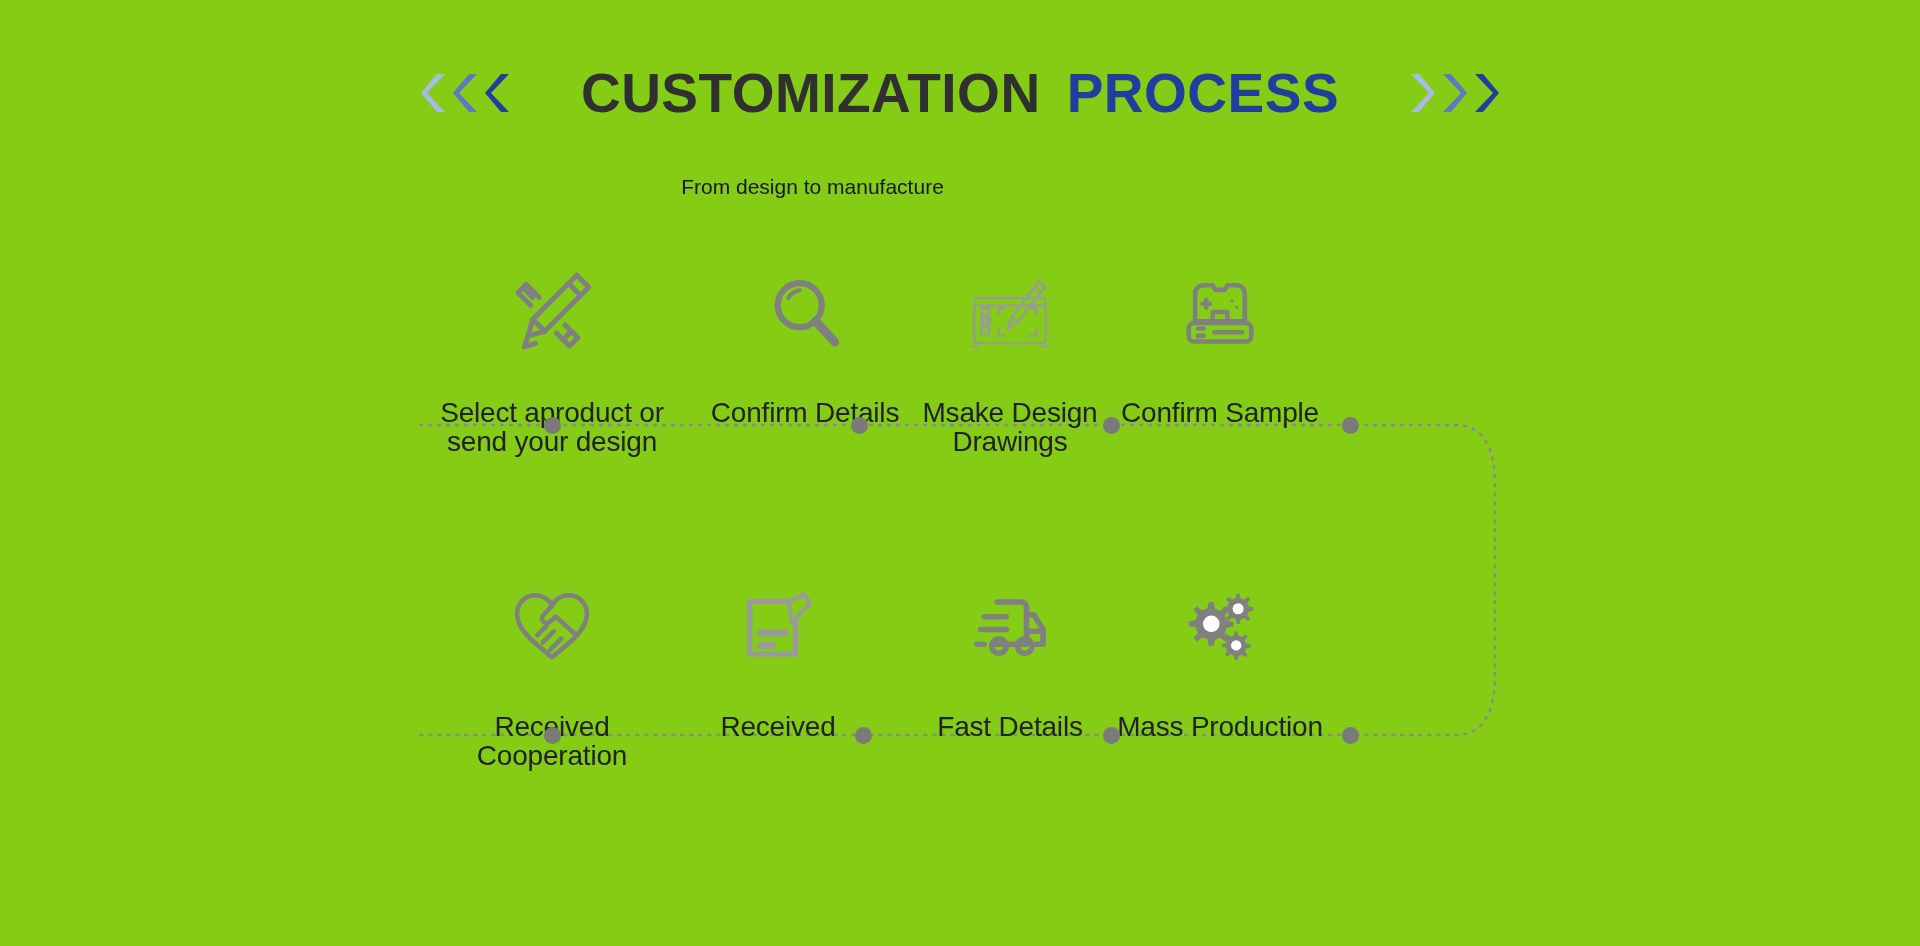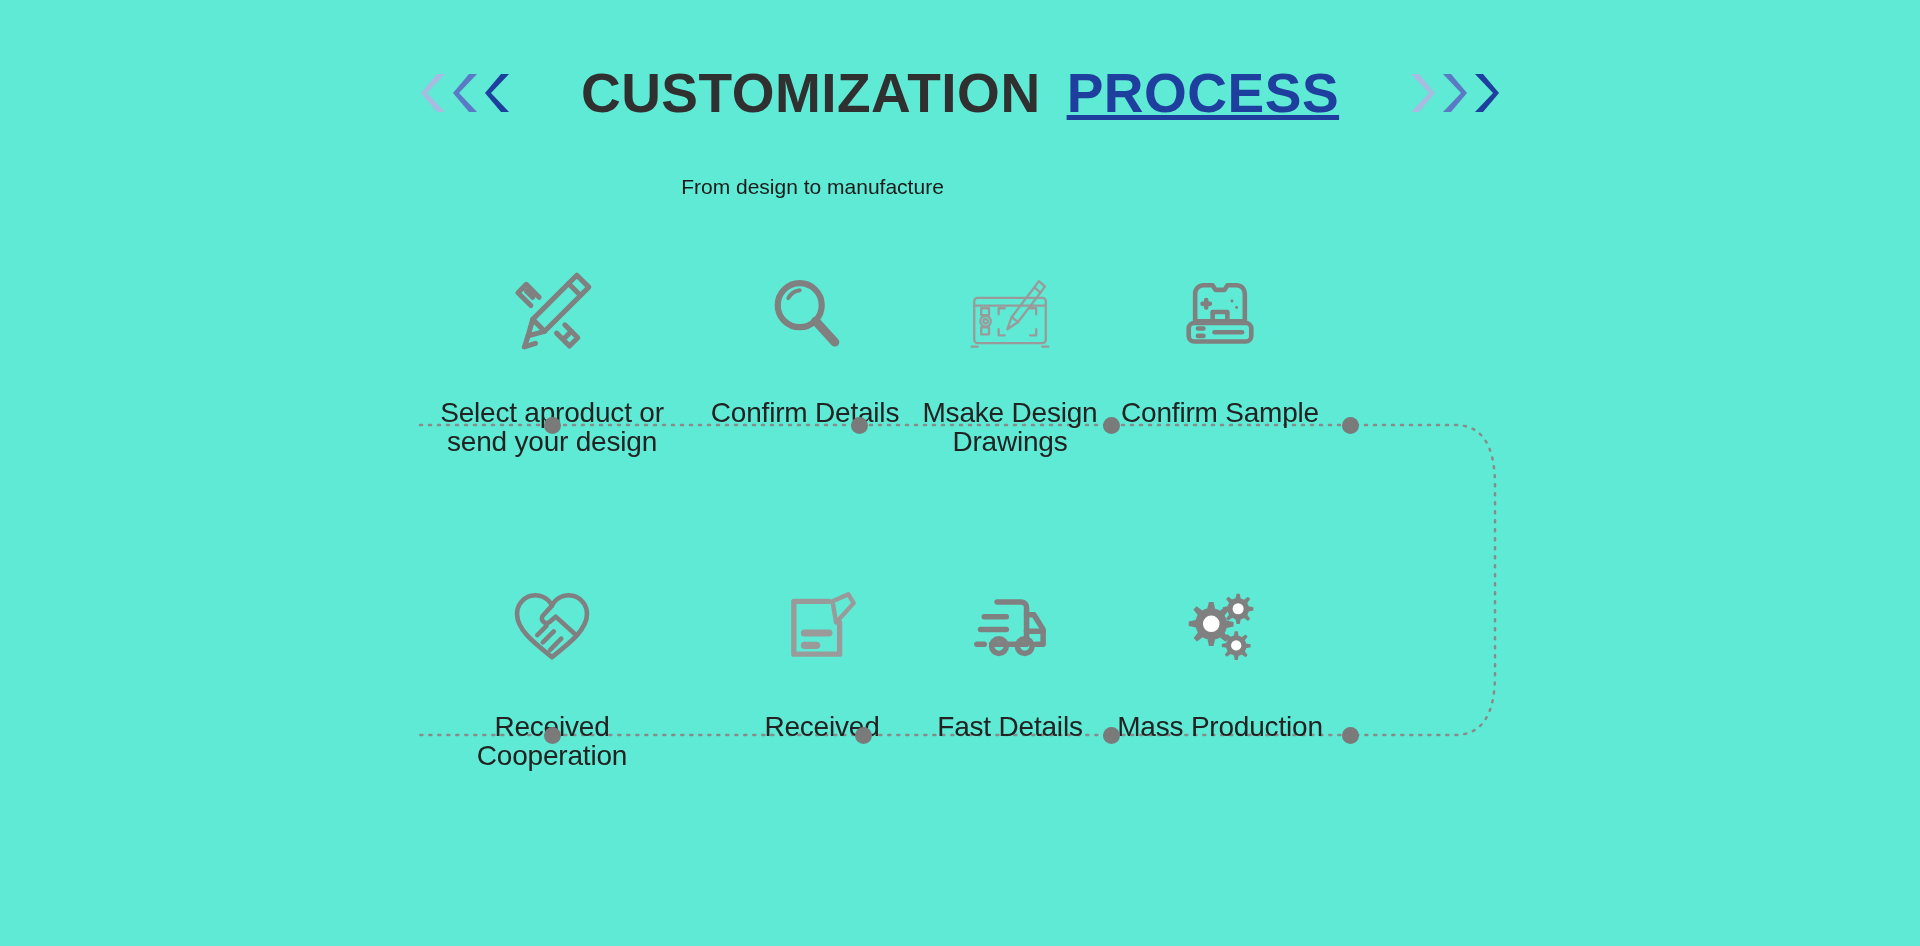--- a/index.html
+++ b/index.html
@@ -9,21 +9,21 @@
     background: #ffffff;
   }
   body {
     font-family: "Liberation Sans", sans-serif;
     -webkit-font-smoothing: antialiased;
   }
   #stage {
     position: relative;
     width: 1920px;
     height: 946px;
-    background: #5eead4;
+    background: #84cc16;
     overflow: hidden;
   }
 
   
   .header-row {
     position: absolute;
     left: 0;
     top: 58px;
     width: 1920px;
     height: 70px;
@@ -48,21 +48,21 @@
     white-space: nowrap;
   }
   .title-main, .title-accent {
     font-family: "Liberation Sans", sans-serif;
     font-weight: bold;
     font-size: 55px;
     letter-spacing: 0.5px;
     line-height: 1;
   }
   .title-main { color: #303030; }
-  .title-accent { color: #1f3f9e; text-decoration: underline; }
+  .title-accent { color: #1f3f9e; }
 
   .subtitle {
     position: absolute;
     left: 0;
     top: 175px;
     width: 1625px;
     text-align: center;
     font-size: 21px;
     color: #1a1a1a;
     font-family: "Liberation Sans", sans-serif;
@@ -255,21 +255,21 @@
             <path d="M50 86 C30 70 12 56 12 39 A20 20 0 0 1 50 30 A20 20 0 0 1 88 39 C88 56 70 70 50 86 Z"></path>
             <path d="M50 30 L40 41 a5 5 0 0 0 7 7 L54 42 L74 60"></path>
             <path d="M40 70 L52 58 M48 78 L60 66 M34 62 L44 52"></path>
           </g>
         </svg>
       </div>
       <div class="node-gap"></div>
       <div class="step-label">Received Cooperation</div>
     </div>
 
-    <div class="step row-bot" style="left:692px;">
+    <div class="step row-bot" style="left:648px;">
       <div class="icon-box">
         <svg width="88" height="88" viewBox="0 0 100 100" aria-hidden="true">
           <g fill="none" stroke="#9a9a9a" stroke-width="6" stroke-linejoin="round" stroke-linecap="round">
             <path d="M70 46 V82 H18 V22 H58"></path>
             <path d="M62 22 L80 14 L86 24 L66 46 Z" stroke-width="5"></path>
             <path d="M30 58 H58" stroke-width="8"></path>
             <path d="M30 72 H44" stroke-width="8"></path>
           </g>
         </svg>
       </div>

